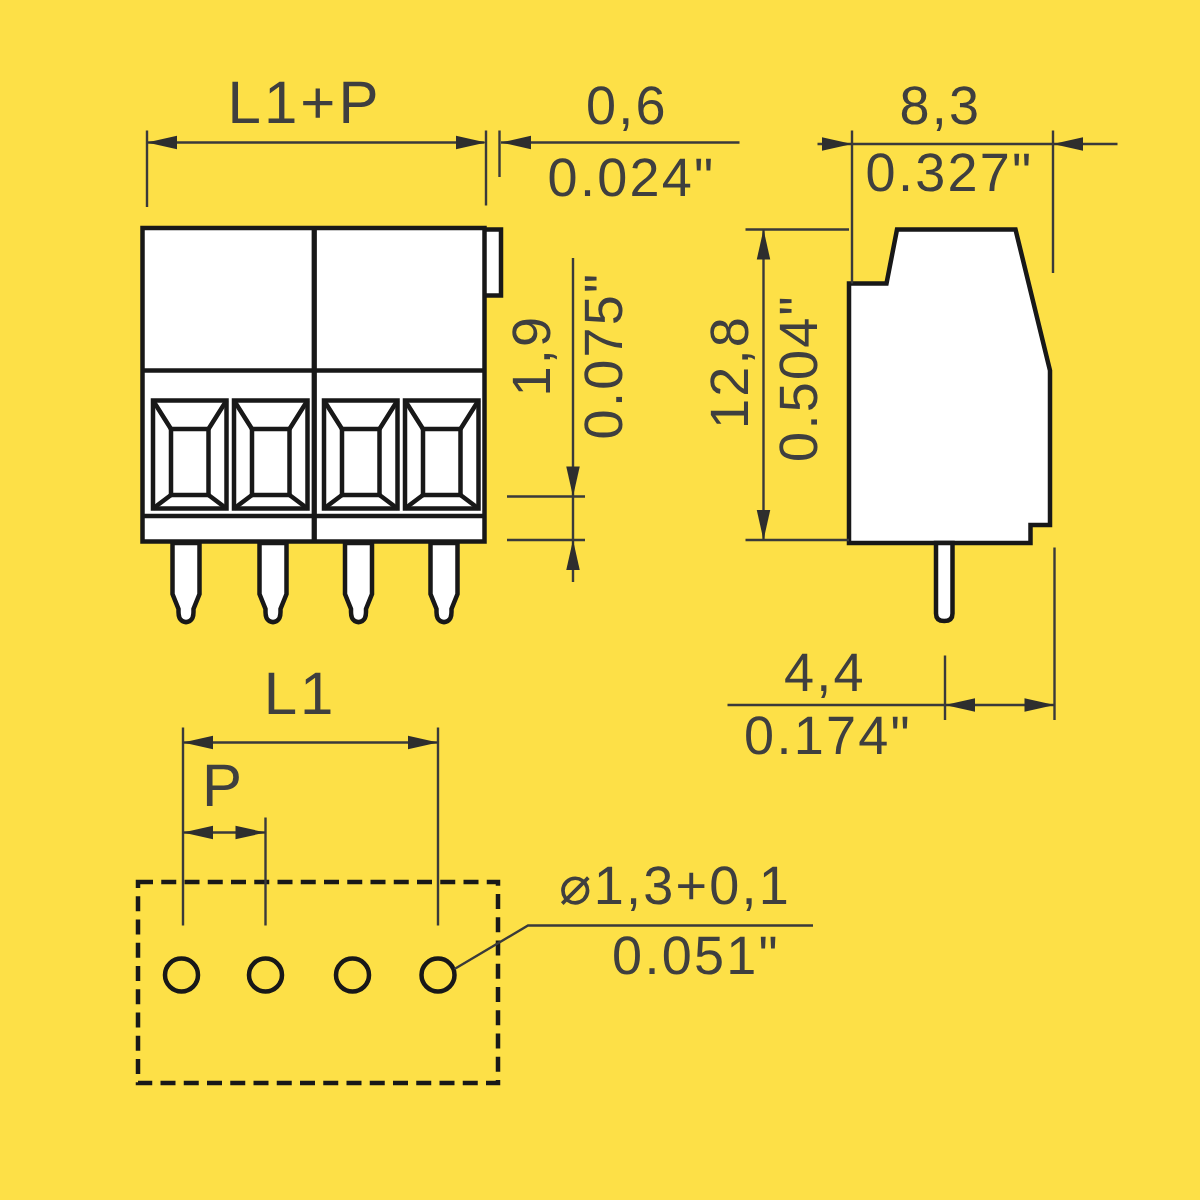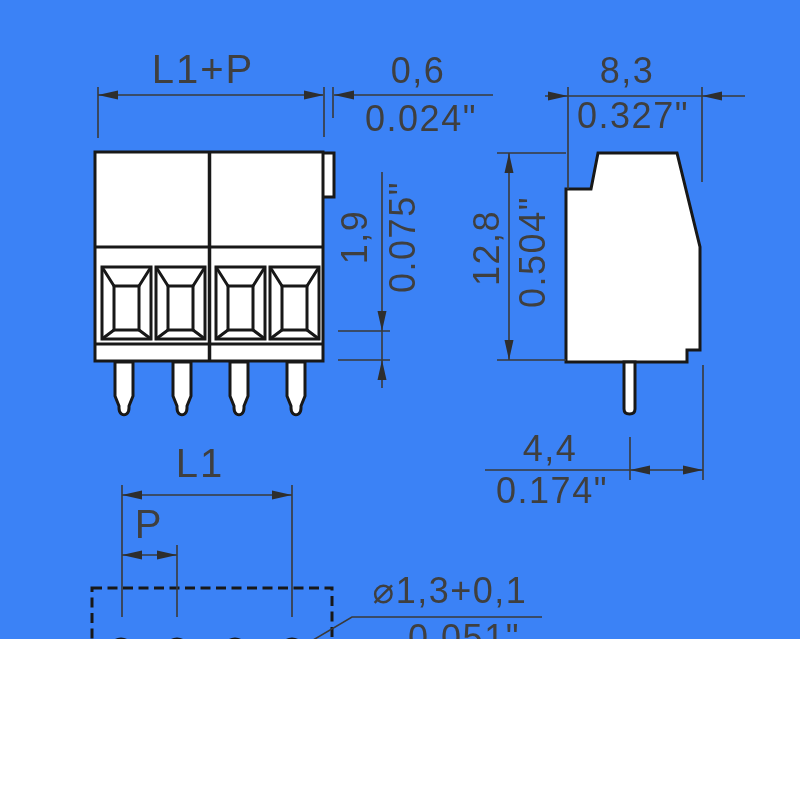--- a/index.html
+++ b/index.html
@@ -1,16 +1,16 @@
 <!DOCTYPE html>
 <html><head>
 <meta charset="utf-8">
 <style>
   html,body{margin:0;padding:0;background:#ffffff;}
-  .stage{width:800px;height:639px;background:#3b82f6;position:relative;overflow:hidden;}
+  .stage{width:800px;height:800px;background:#fde047;position:relative;overflow:hidden;}
   svg{display:block;}
   text{
     font-family:"Liberation Sans", sans-serif;
     fill:#3f3f3f;
     text-anchor:middle;
     dominant-baseline:central;
     letter-spacing:1.5px;
   }
   .t36{font-size:36px;}
   .t40{font-size:40px;letter-spacing:2px;}

